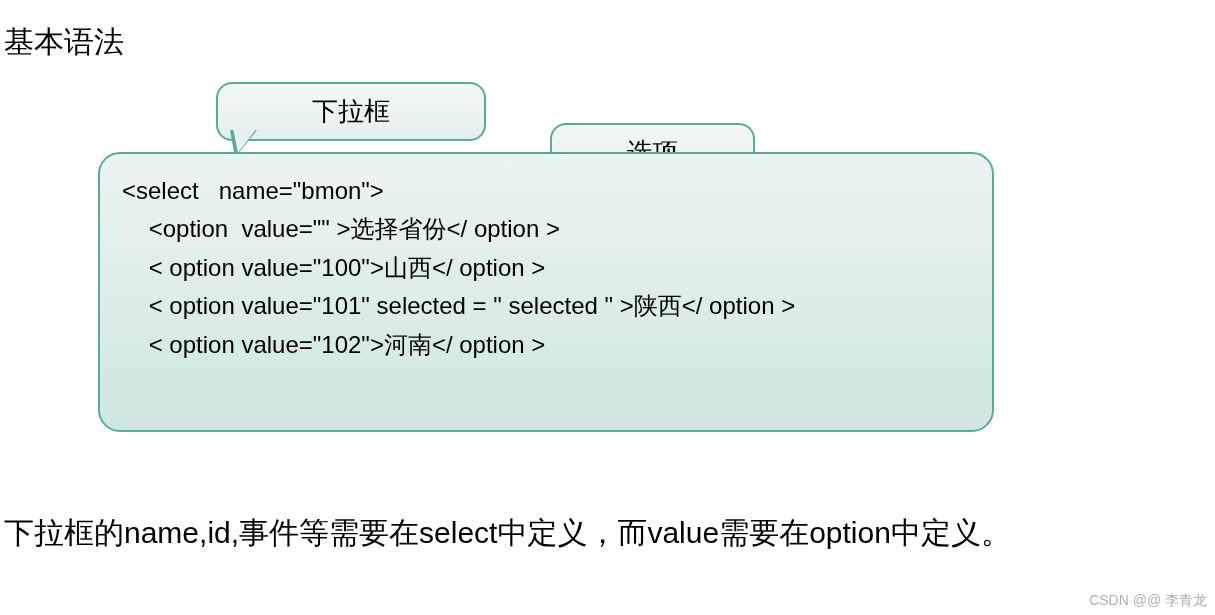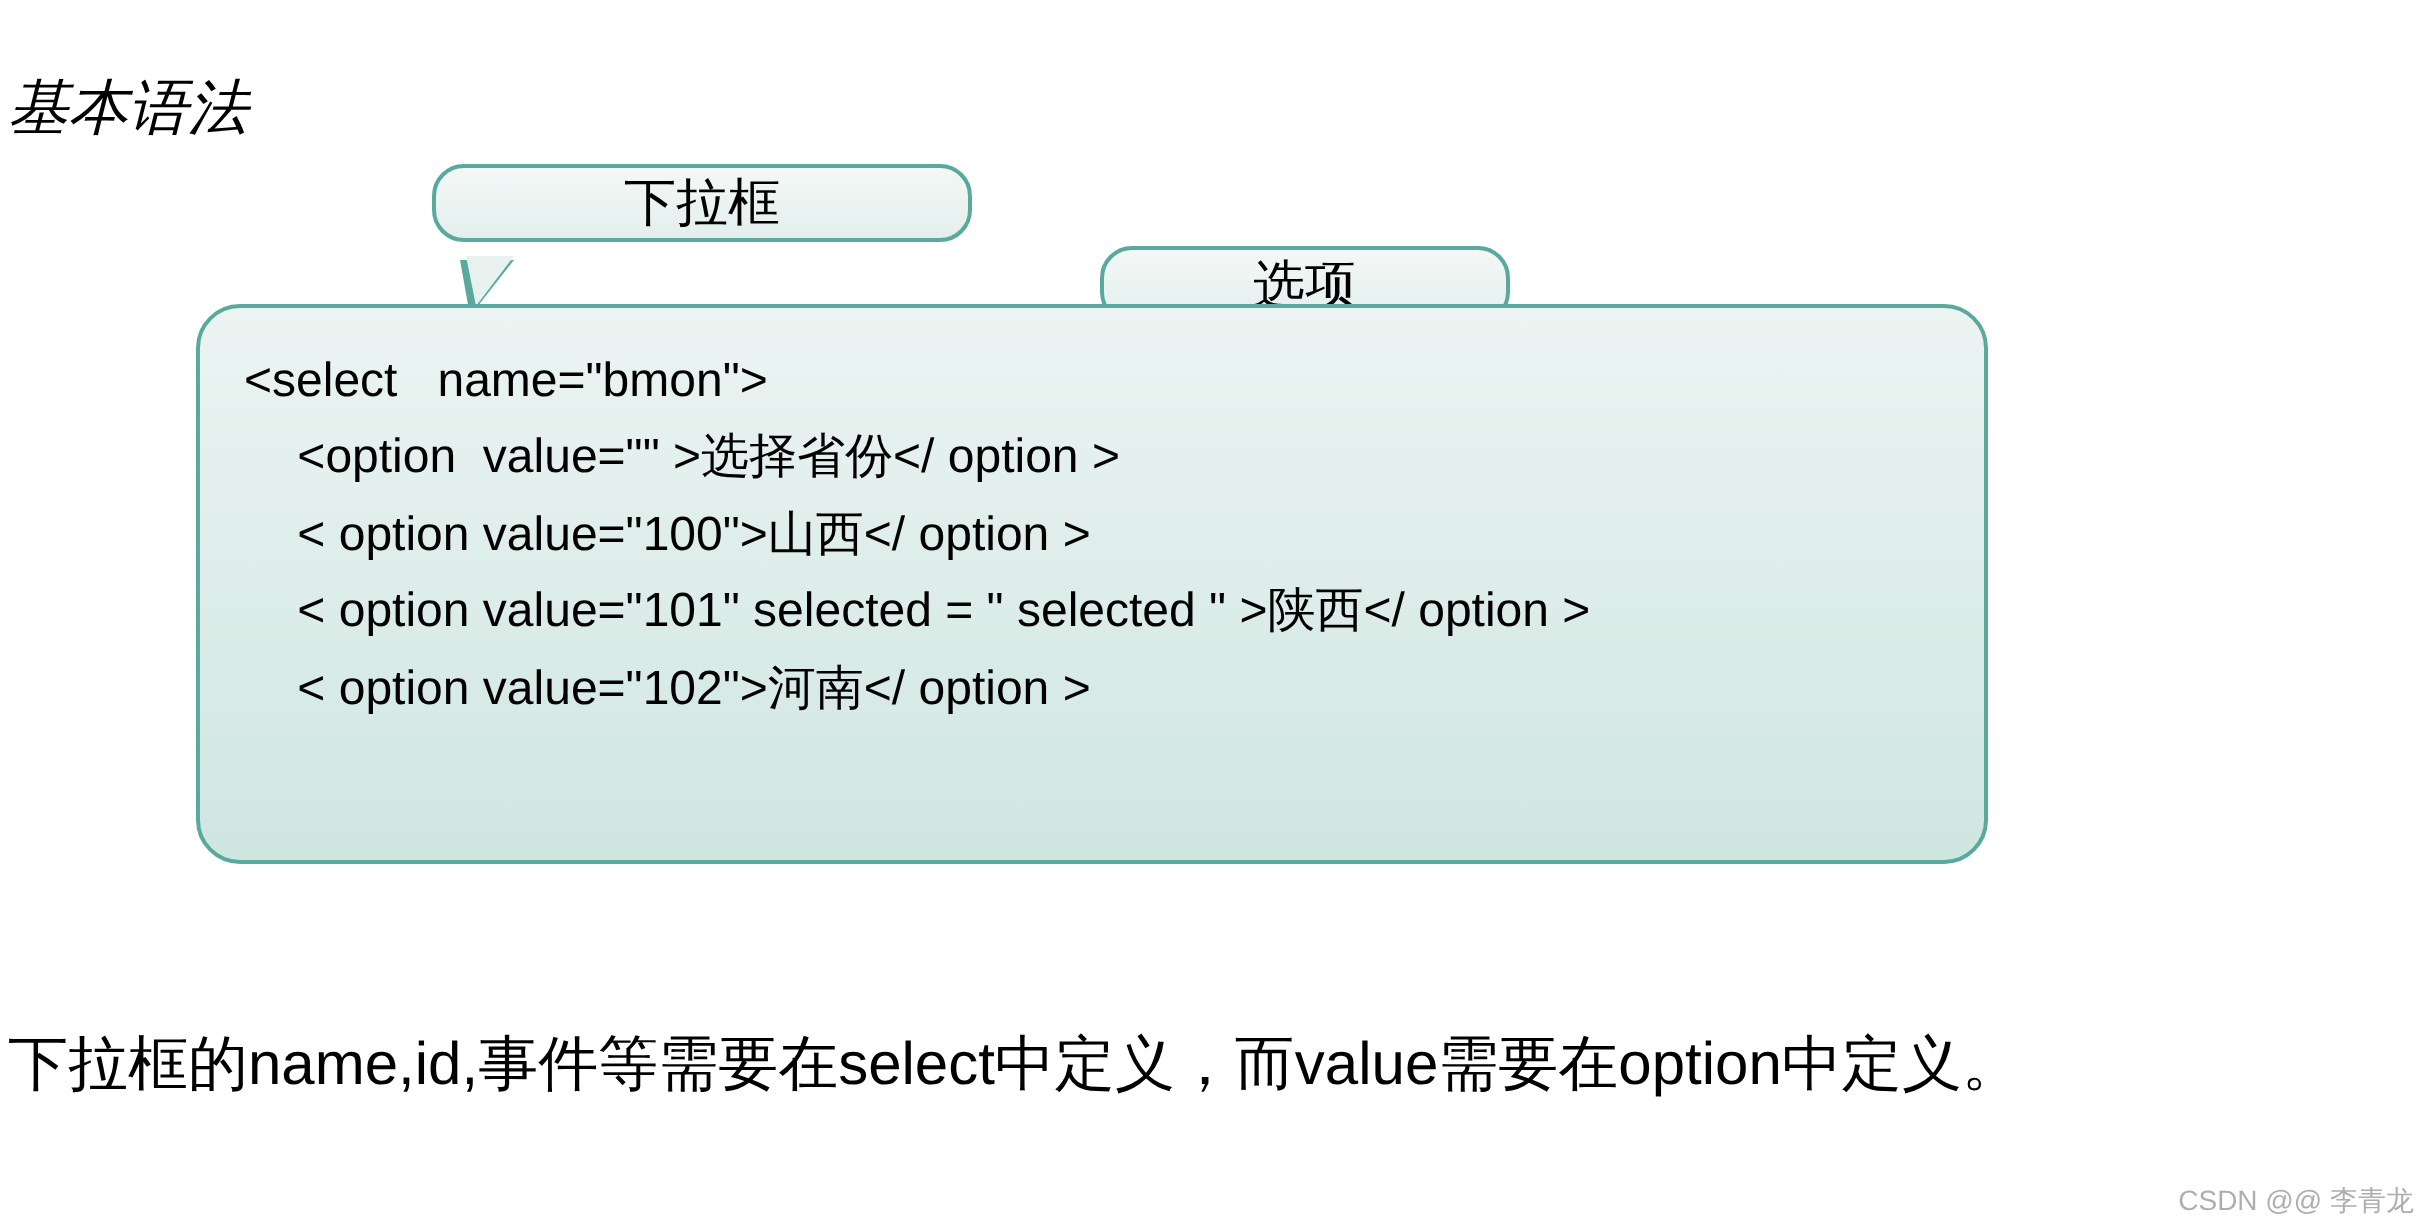--- a/index.html
+++ b/index.html
@@ -10,23 +10,22 @@
     body {
       width: 1215px;
       height: 615px;
       background: #ffffff;
       font-family: "Microsoft YaHei", Arial, sans-serif;
       position: relative;
     }
     .title {
       font-size: 30px;
       color: #000;
-      padding: 34px 0 0 4px;
+      padding: 22px 0 0 4px;
       font-weight: normal;
-      font-style: italic;
     }
     .diagram {
       position: absolute;
       left: 98px;
       top: 152px;
       width: 896px;
       height: 280px;
       border: 2px solid #5aa99e;
       border-radius: 22px;
       background: linear-gradient(180deg, #ecf4f2 0%, #cfe6e0 100%);
@@ -39,21 +38,21 @@
       white-space: pre;
     }
     .callout {
       position: absolute;
       background: linear-gradient(180deg, #f4f8f7 0%, #e3efec 100%);
       border: 2px solid #5aa99e;
       border-radius: 16px;
       font-size: 26px;
       color: #000;
       text-align: center;
-      padding: 0 18px;
+      padding: 10px 18px;
     }
     .callout-1 {
       left: 216px;
       top: 82px;
       width: 270px;
     }
     .callout-2 {
       left: 550px;
       top: 123px;
       width: 205px;

